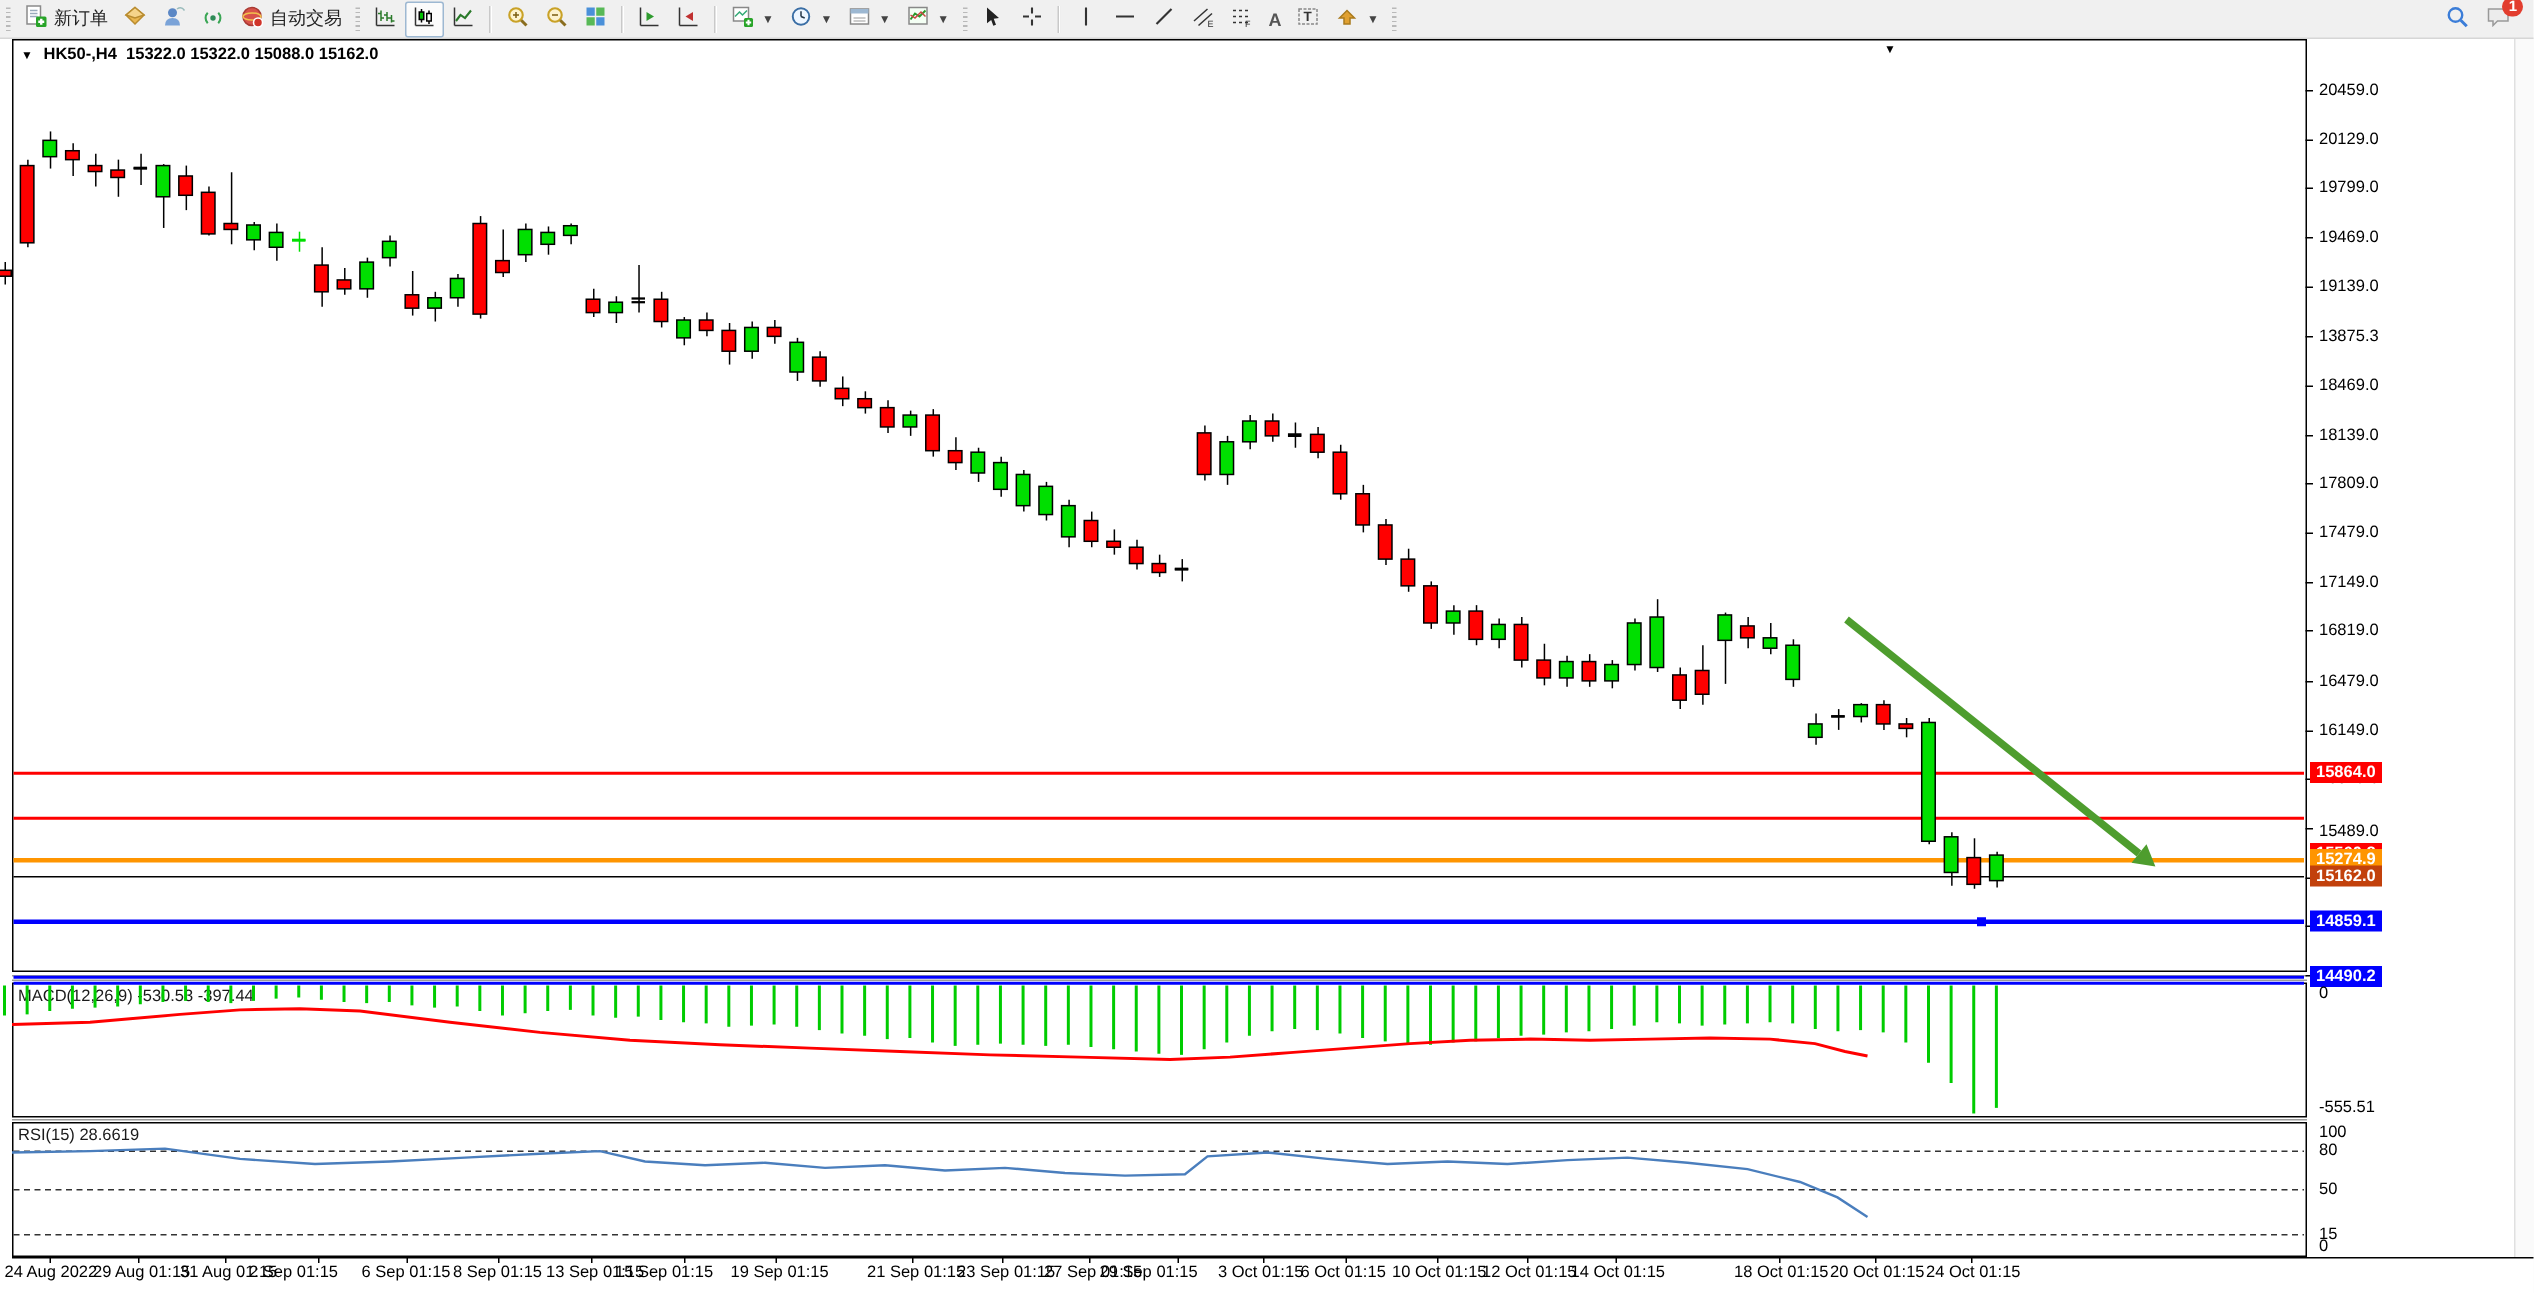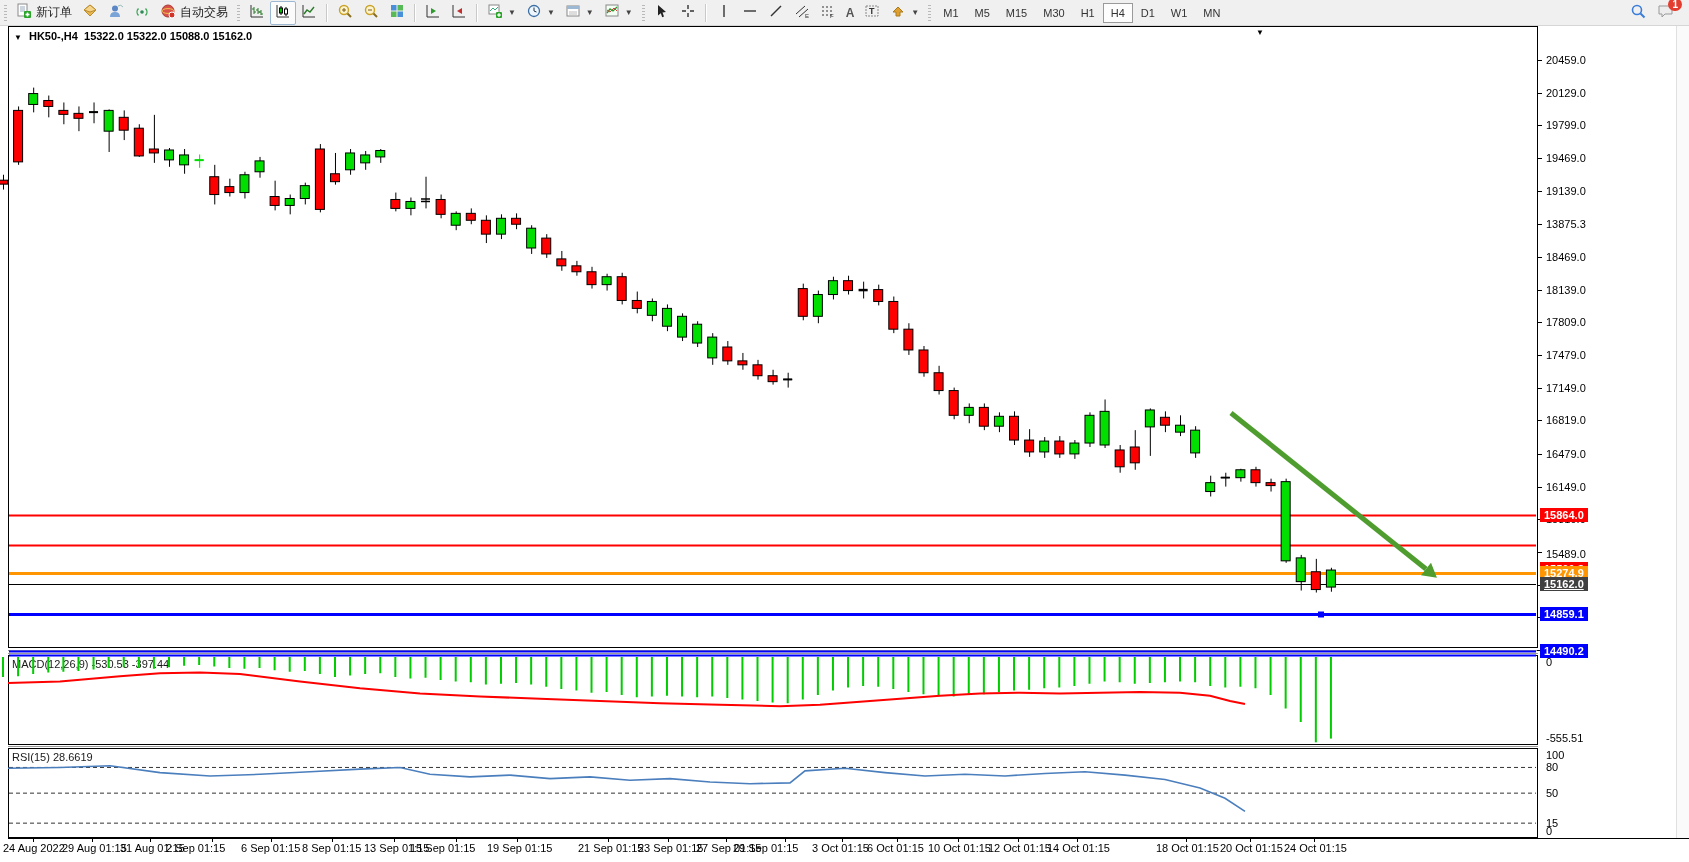--- a/index.html
+++ b/index.html
@@ -299,31 +299,20 @@
     <span>
       <svg width="16" height="16">
           <path d="M3 9 L8 4 L13 9 H10 V13 H6 V9 Z" fill="#e0a030" stroke="#a97a1c"></path>
         </svg>
     </span>
       <span class="caret">▼</span>
   </div>
 
   <div class="grip"></div>
 
-  <div id="tf-bar" style="display:flex;align-items:center;">
-      <div class="tf">M1</div>
-      <div class="tf">M5</div>
-      <div class="tf">M15</div>
-      <div class="tf">M30</div>
-      <div class="tf">H1</div>
-      <div class="tf active">H4</div>
-      <div class="tf">D1</div>
-      <div class="tf">W1</div>
-      <div class="tf">MN</div>
-    </div>
 
   <div class="tb-right">
     <span>
       <svg width="17" height="17">
           <circle cx="7" cy="7" r="4.5" fill="none" stroke="#3b7dd8" stroke-width="1.6"></circle>
       <line x1="10.5" y1="10.5" x2="14.5" y2="14.5" stroke="#3b7dd8" stroke-width="2"></line>
         </svg>
     </span>
     <span style="position:relative;">
       <svg width="18" height="16">
@@ -729,21 +718,21 @@
 <div class="axis-label" style="top: 548px;">15489.0</div>
 <div class="axis-tick" style="top: 585px;"></div>
 <div class="axis-label" style="top: 579px;">15159.0</div>
 <div class="axis-tick" style="top: 617px;"></div>
 <div class="axis-label" style="top: 611px;">14829.0</div>
 <div class="axis-tick" style="top: 650px;"></div>
 <div class="axis-label" style="top: 644px;">14499.0</div>
 <div class="price-tag" style="top: 508px; background: rgb(255, 0, 0); color: rgb(255, 255, 255);">15864.0</div>
 <div class="price-tag" style="top: 562px; background: rgb(255, 0, 0); color: rgb(255, 255, 255);">15560.8</div>
 <div class="price-tag" style="top: 566px; background: rgb(255, 149, 0); color: rgb(255, 255, 255);">15274.9</div>
-<div class="price-tag" style="top: 577px; background: #404040; color: rgb(255, 255, 255); text-decoration: underline;">15162.0</div>
+<div class="price-tag" style="top: 577px; background: #c2410c; color: rgb(255, 255, 255);">15162.0</div>
 <div class="price-tag" style="top: 607px; background: rgb(0, 0, 255); color: rgb(255, 255, 255);">14859.1</div>
 <div class="price-tag" style="top: 644px; background: rgb(0, 0, 255); color: rgb(255, 255, 255);">14490.2</div>
 <div class="axis-label" style="top: 656px;">0</div>
 <div class="axis-label" style="top: 732px;">-555.51</div>
 <div class="axis-label" style="top: 749px;">100</div>
 <div class="axis-label" style="top: 761.44px;">80</div>
 <div class="axis-label" style="top: 787.15px;">50</div>
 <div class="axis-label" style="top: 817.145px;">15</div>
 <div class="axis-label" style="top: 825px;">0</div>
 

